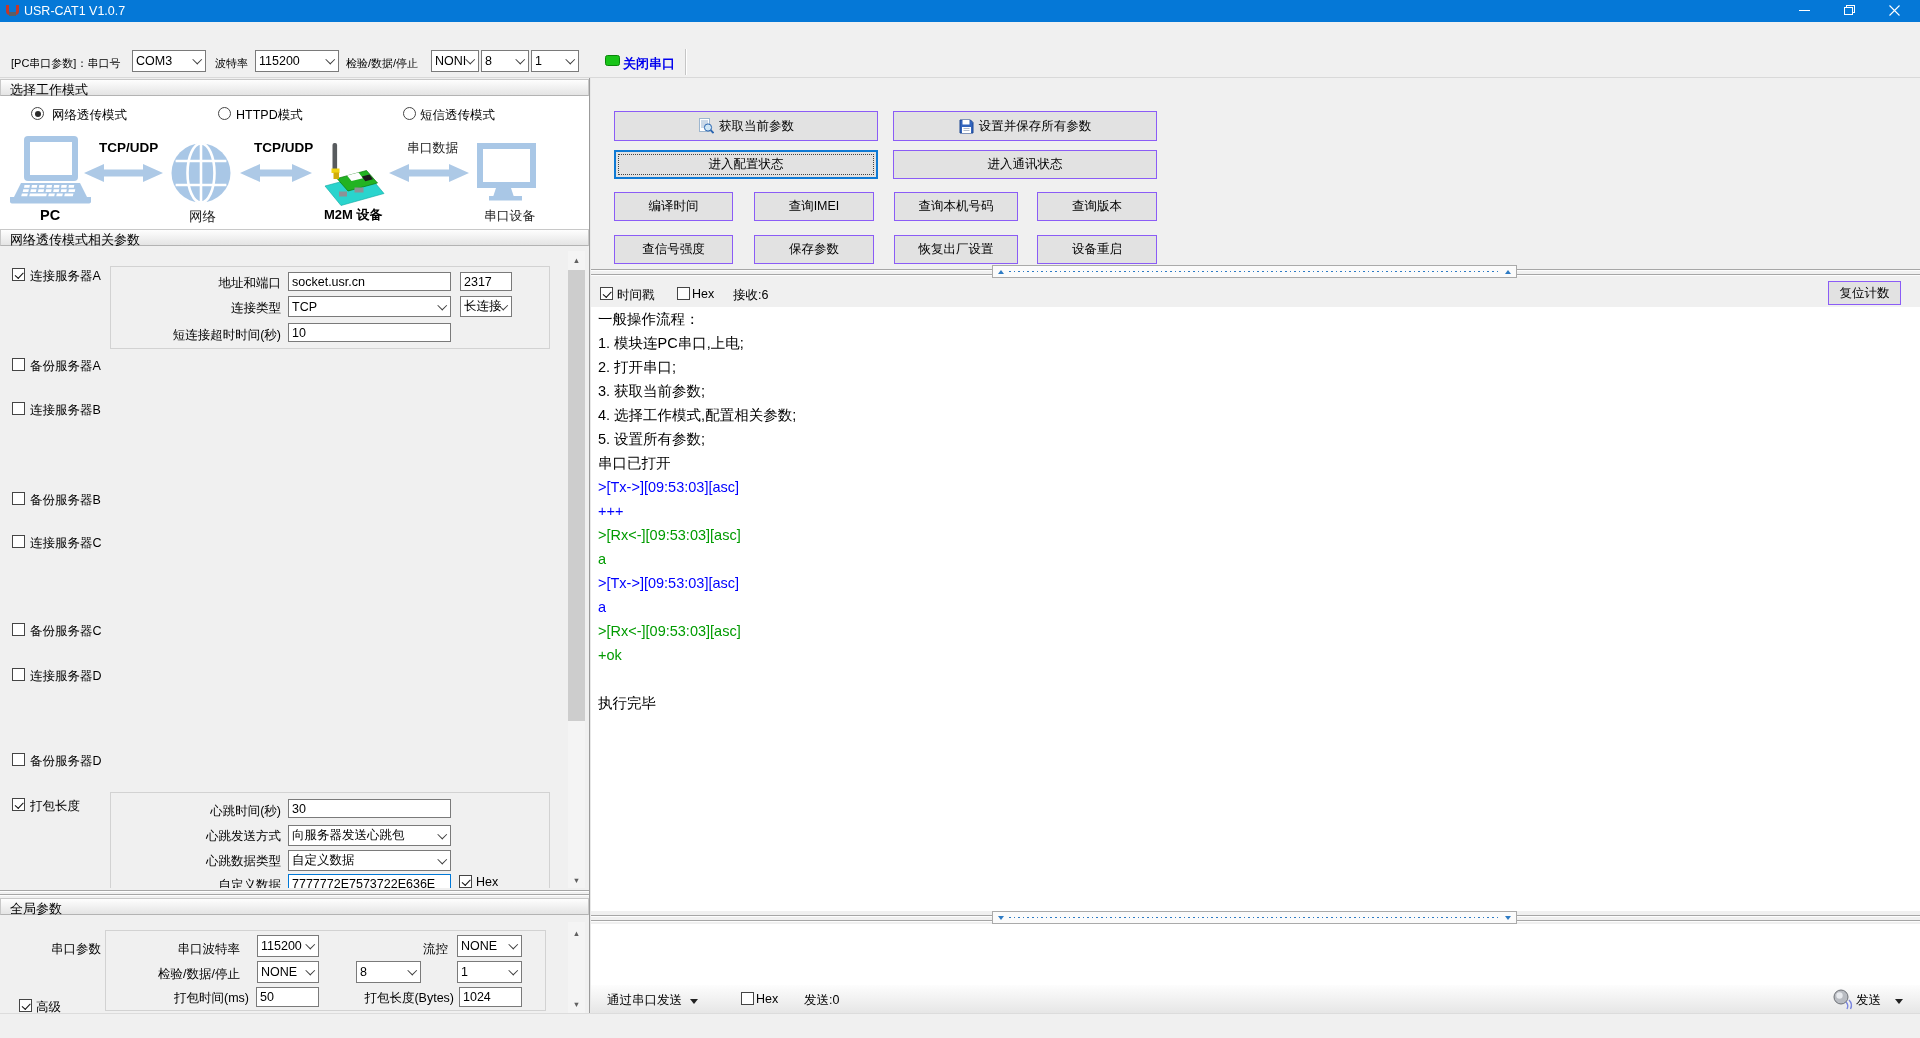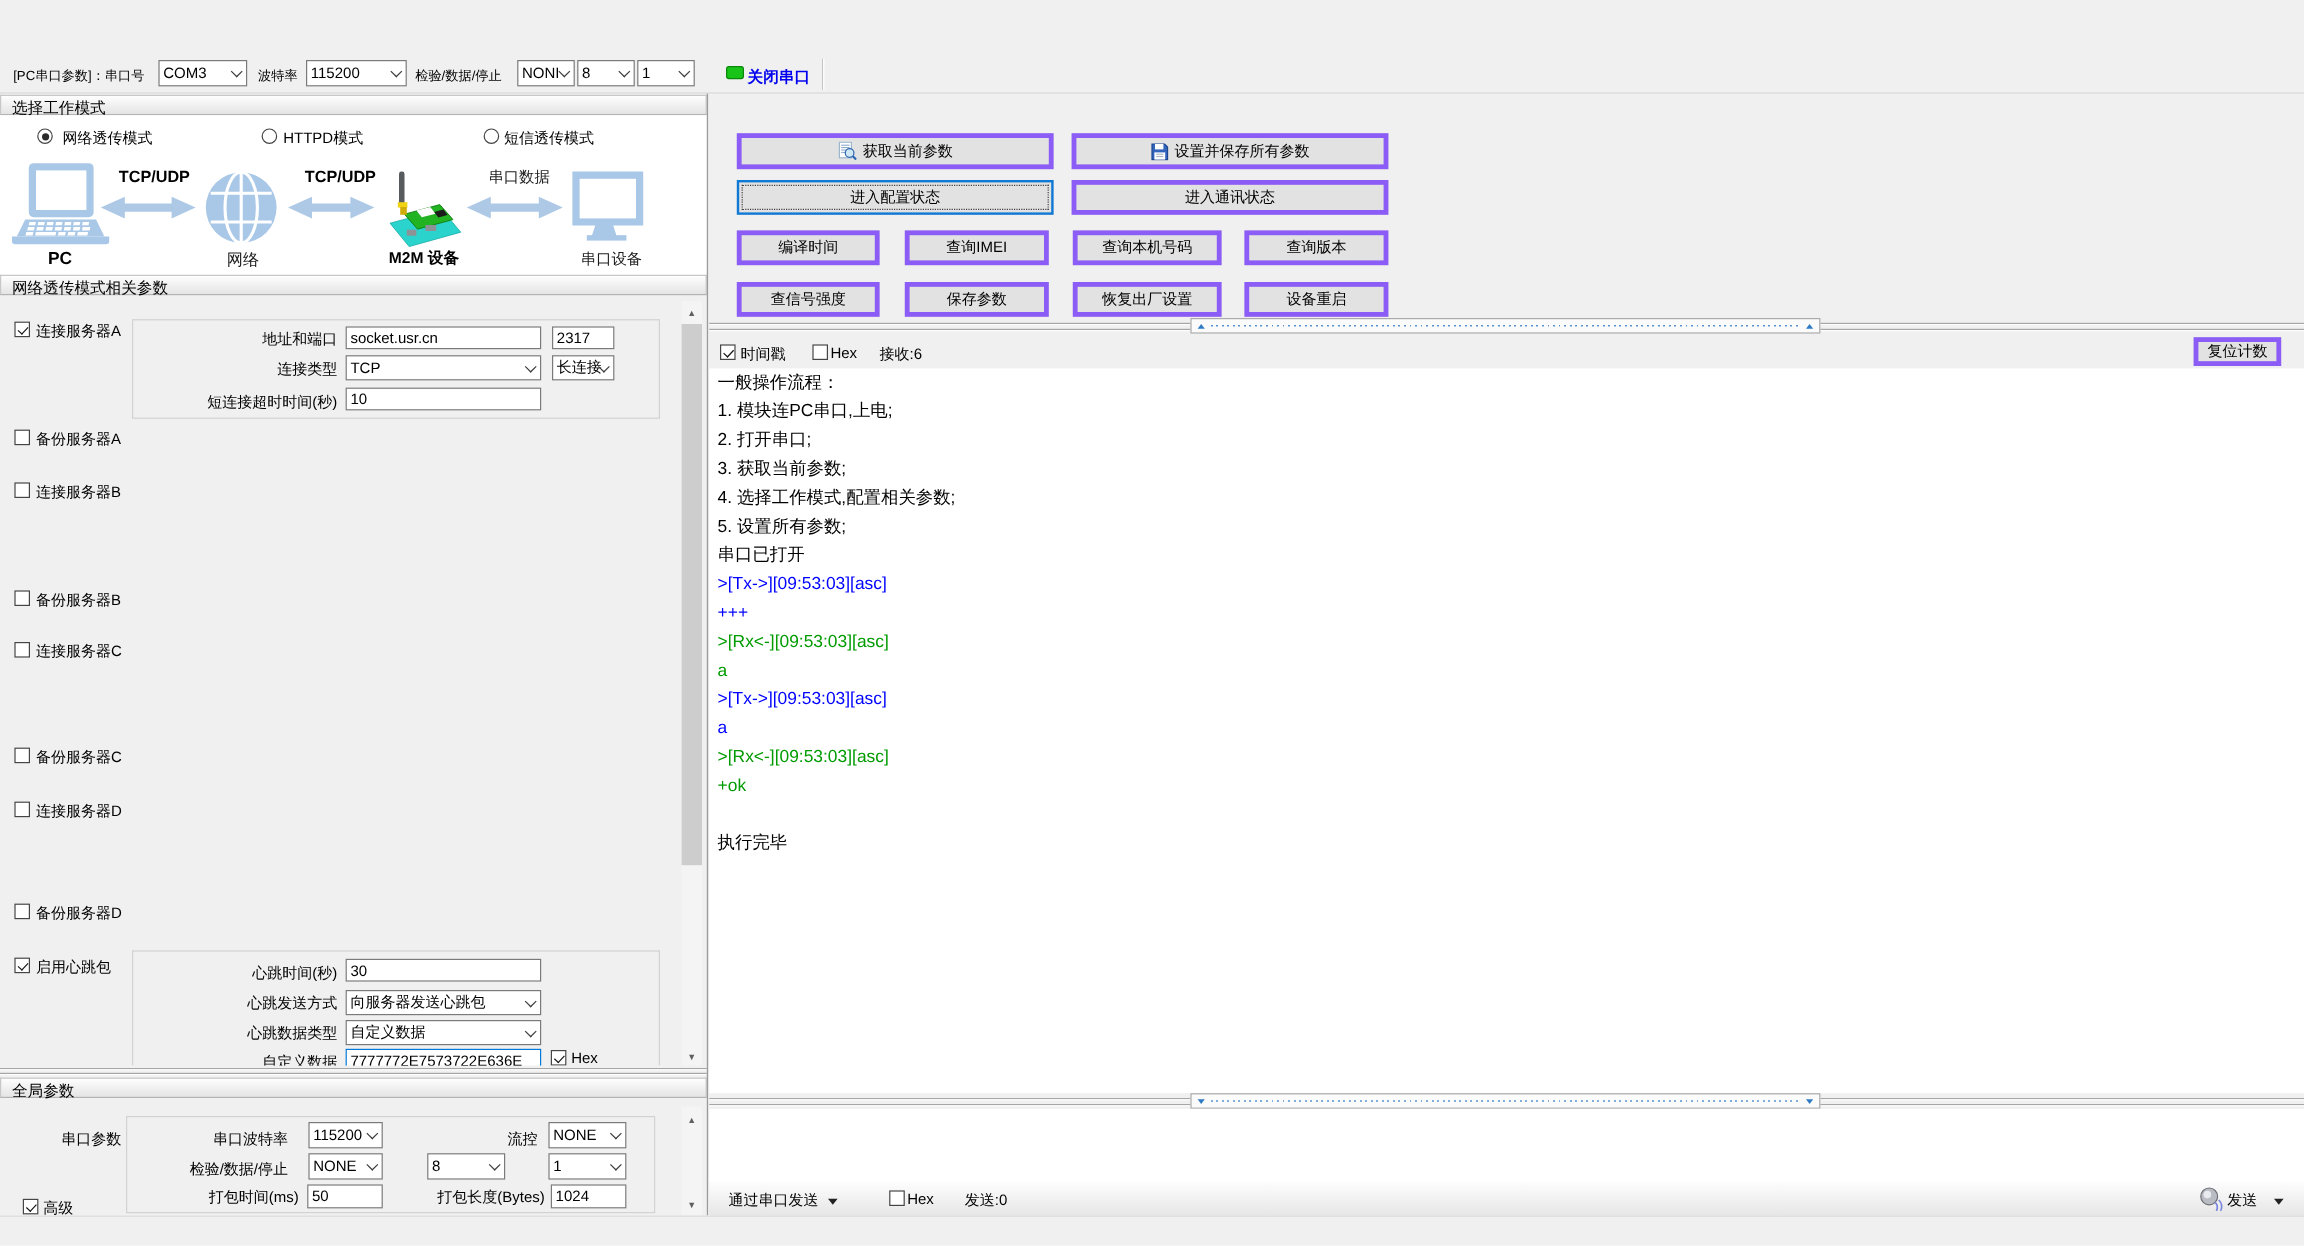--- a/index.html
+++ b/index.html
@@ -20,21 +20,21 @@
 #toolbar { position:absolute; left:0; top:45px; width:1920px; height:33px; background:#f0f0f0; border-bottom:1px solid #d9d9d9; }
 
 .band { position:absolute; height:17px; background:linear-gradient(#fefefe,#e4e4e4);
   border:1px solid #c8c8c8; border-bottom:1px solid #b3b3b3; font-size:13px;padding-left:23px; }
 .band span { position:absolute; left:9px; top:1px; }
 
 .inp { position:absolute; background:#fff; border:1px solid #7a7a7a; font-size:12.5px; padding:0 3px; display:flex; align-items:center; white-space:nowrap; overflow:hidden; }
 .sel { position:absolute; background:#fff; border:1px solid #7a7a7a; font-size:12.5px; padding:0 3px; display:flex; align-items:center; white-space:nowrap; overflow:hidden; }
 .sel i { position:absolute; right:5px; top:50%; width:6.5px; height:6.5px; margin-top:-5px;
   border-right:1.5px solid #3c3c3c; border-bottom:1.5px solid #3c3c3c; transform:rotate(45deg); }
-.btn { position:absolute; background:#e2e2e2; border:4px solid #8b5cf6; font-size:12.5px;
+.btn { position:absolute; background:#e2e2e2; border:1px solid #8b5cf6; font-size:12.5px;
   display:flex; align-items:center; justify-content:center; }
 .cb { position:absolute; width:13px; height:13px; background:#fff; border:1px solid #454545; }
 .cb.ck:after { content:''; position:absolute; left:1.5px; top:2.5px; width:7px; height:3.5px;
   border-left:1.8px solid #121212; border-bottom:1.8px solid #121212; transform:rotate(-47deg); }
 .rb { position:absolute; width:13px; height:13px; background:#fff; border:1px solid #454545; border-radius:50%; }
 .rb.ck:after { content:''; position:absolute; left:2.5px; top:2.5px; width:6px; height:6px; border-radius:50%; background:#2b2b2b; }
 .lbl { position:absolute; font-size:12.5px; white-space:nowrap; }
 .rlbl { position:absolute; font-size:12.5px; white-space:nowrap; text-align:right; }
 .fieldset { position:absolute; border:1px solid #d2d2d2; }
 
@@ -46,20 +46,37 @@
 .ghl { position:absolute; height:1px; background:#fdfdfd; }
 .shandle { position:absolute; background:#fbfbfb; border:1px solid #aaa; }
 .shandle .dots { position:absolute; left:16px; right:16px; top:50%; height:1.6px; margin-top:-0.8px;
   background:repeating-linear-gradient(90deg,#2e7bc4 0 1.6px,transparent 1.6px 4.6px); }
 .shandle .tri { position:absolute; width:0; height:0; }
 </style>
 </head>
 <body>
 <div id="win">
 
+  <div id="titlebar">
+    <svg class="abs" style="left:5px;top:3px" width="15" height="15" viewBox="0 0 15 15">
+      <path d="M1 2 L1 8 Q1 12 5 12 L10 12 Q14 12 14 8 L14 2 L11 2 L11 8 Q11 9.5 9.5 9.5 L5.5 9.5 Q4 9.5 4 8 L4 2 Z" fill="#c0392b"></path>
+      <rect x="4" y="9" width="7" height="4" fill="#5a5f66"></rect>
+    </svg>
+    <span id="title-text">USR-CAT1  V1.0.7</span>
+    <svg class="abs" style="left:1799px;top:10px" width="11" height="1" viewBox="0 0 11 1">
+        <rect width="11" height="1" fill="#fff"></rect>
+      </svg>
+    <svg class="abs" style="left:1844px;top:5px" width="11" height="10" viewBox="0 0 11 10">
+      <rect x="2.5" y="0.5" width="8" height="7" fill="none" stroke="#fff"></rect>
+      <rect x="0.5" y="2.5" width="8" height="7" fill="#0578d7" stroke="#fff"></rect>
+    </svg>
+    <svg class="abs" style="left:1889px;top:5px" width="11" height="11" viewBox="0 0 11 11">
+      <path d="M0.5 0.5 L10.5 10.5 M10.5 0.5 L0.5 10.5" stroke="#fff" stroke-width="1.1"></path>
+    </svg>
+  </div>
 
 
   <div id="toolbar"></div>
   <div class="lbl" style="left:11px;top:56px;font-size:11px">[PC串口参数]：串口号</div>
   <div class="sel" style="left:132px;top:50px;width:74px;height:22px">COM3<i></i></div>
   <div class="lbl" style="left:215px;top:56px;font-size:11px">波特率</div>
   <div class="sel" style="left:255px;top:50px;width:84px;height:22px">115200<i></i></div>
   <div class="lbl" style="left:346px;top:56px;font-size:11px">检验/数据/停止</div>
   <div class="sel" style="left:431px;top:50px;width:48px;height:22px">NONI<i></i></div>
   <div class="sel" style="left:481px;top:50px;width:48px;height:22px">8<i></i></div>
@@ -171,21 +188,21 @@
   <div class="lbl" style="left:30px;top:535px">连接服务器C</div>
   <div class="cb" style="left:12px;top:623px"></div>
   <div class="lbl" style="left:30px;top:623px">备份服务器C</div>
   <div class="cb" style="left:12px;top:668px"></div>
   <div class="lbl" style="left:30px;top:668px">连接服务器D</div>
   <div class="cb" style="left:12px;top:753px"></div>
   <div class="lbl" style="left:30px;top:753px">备份服务器D</div>
 
   <div class="fieldset" style="left:110px;top:792px;width:440px;height:96px;border-bottom:none"></div>
   <div class="cb ck" style="left:12px;top:798px"></div>
-  <div class="lbl" style="left:30px;top:798px">启用心跳包</div>
+  <div class="lbl" style="left:30px;top:798px">打包长度</div>
   <div class="rlbl" style="left:160px;top:803px;width:121px">心跳时间(秒)</div>
   <div class="inp" style="left:288px;top:799px;width:163px;height:19px">30</div>
   <div class="rlbl" style="left:160px;top:828px;width:121px">心跳发送方式</div>
   <div class="sel" style="left:288px;top:825px;width:163px;height:21px">向服务器发送心跳包<i></i></div>
   <div class="rlbl" style="left:160px;top:853px;width:121px">心跳数据类型</div>
   <div class="sel" style="left:288px;top:850px;width:163px;height:21px">自定义数据<i></i></div>
   <div class="rlbl" style="left:160px;top:877px;width:121px">自定义数据</div>
   <div class="inp" style="left:288px;top:874px;width:163px;height:19px;border:1px solid #0078d7">7777772E7573722E636E</div>
   <div class="cb ck" style="left:459px;top:875px"></div>
   <div class="lbl" style="left:476px;top:875px">Hex</div>

